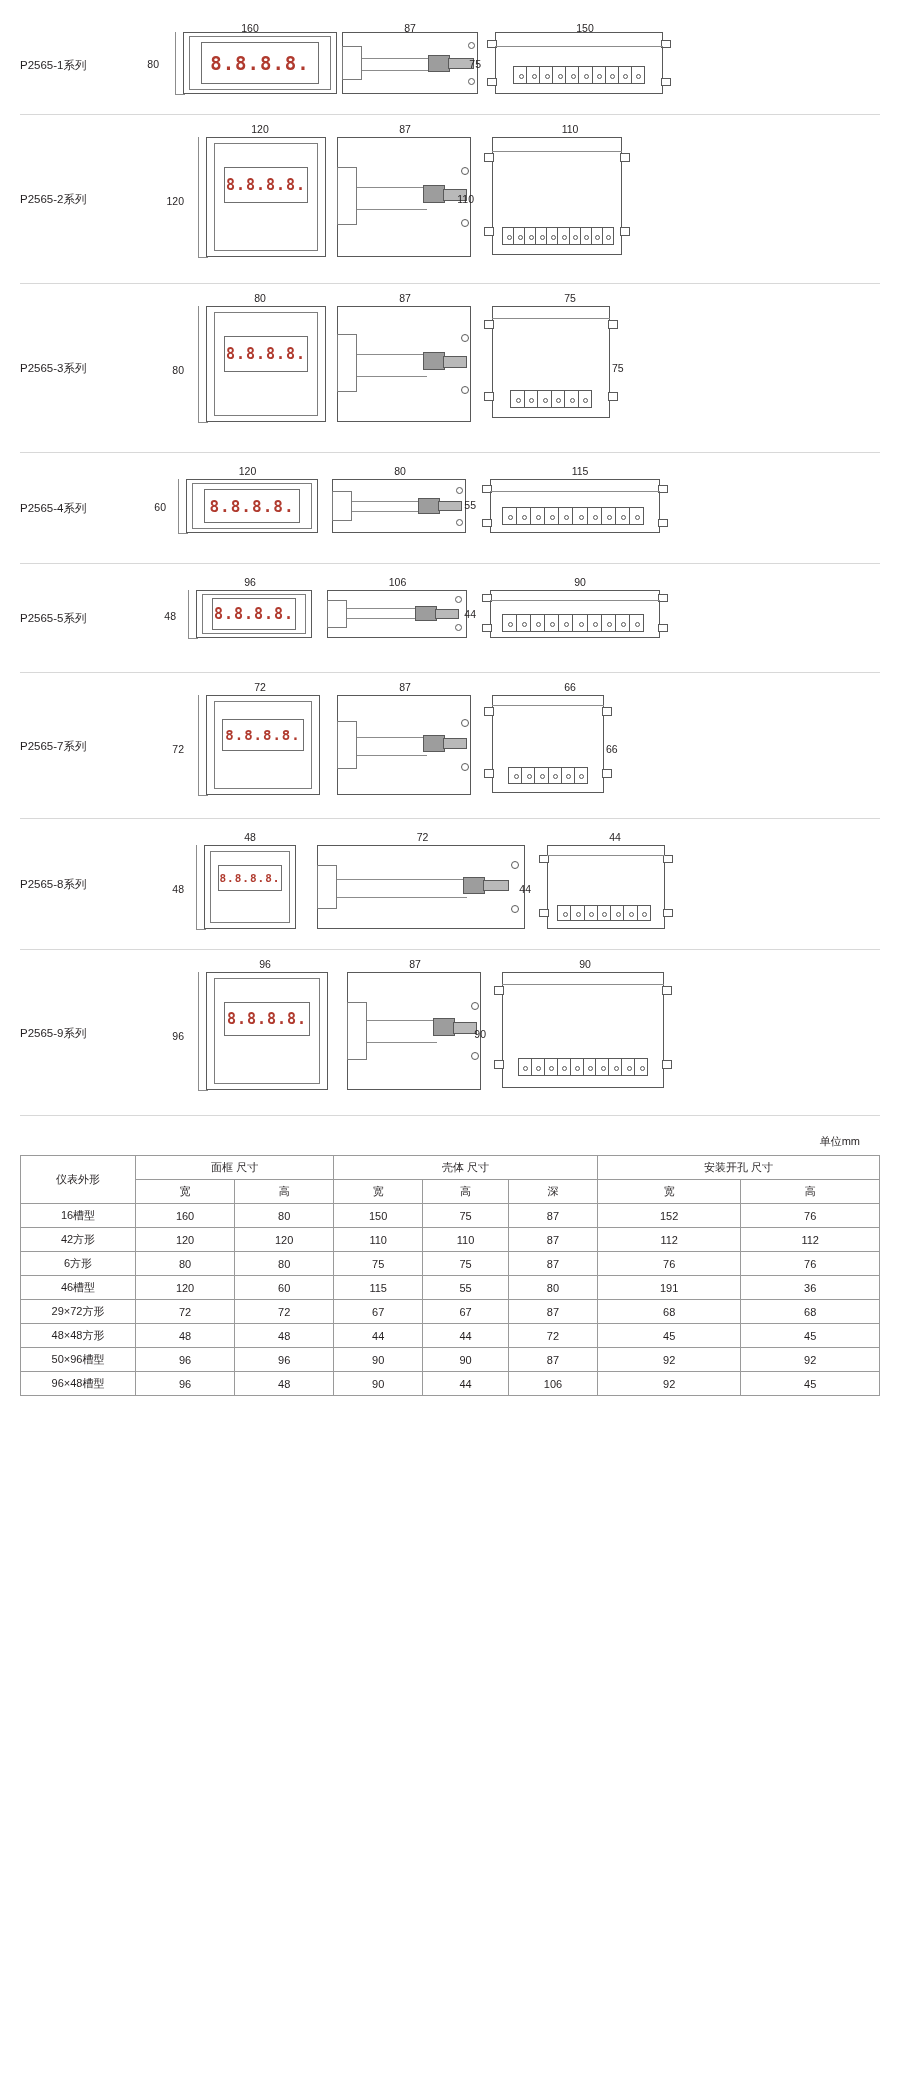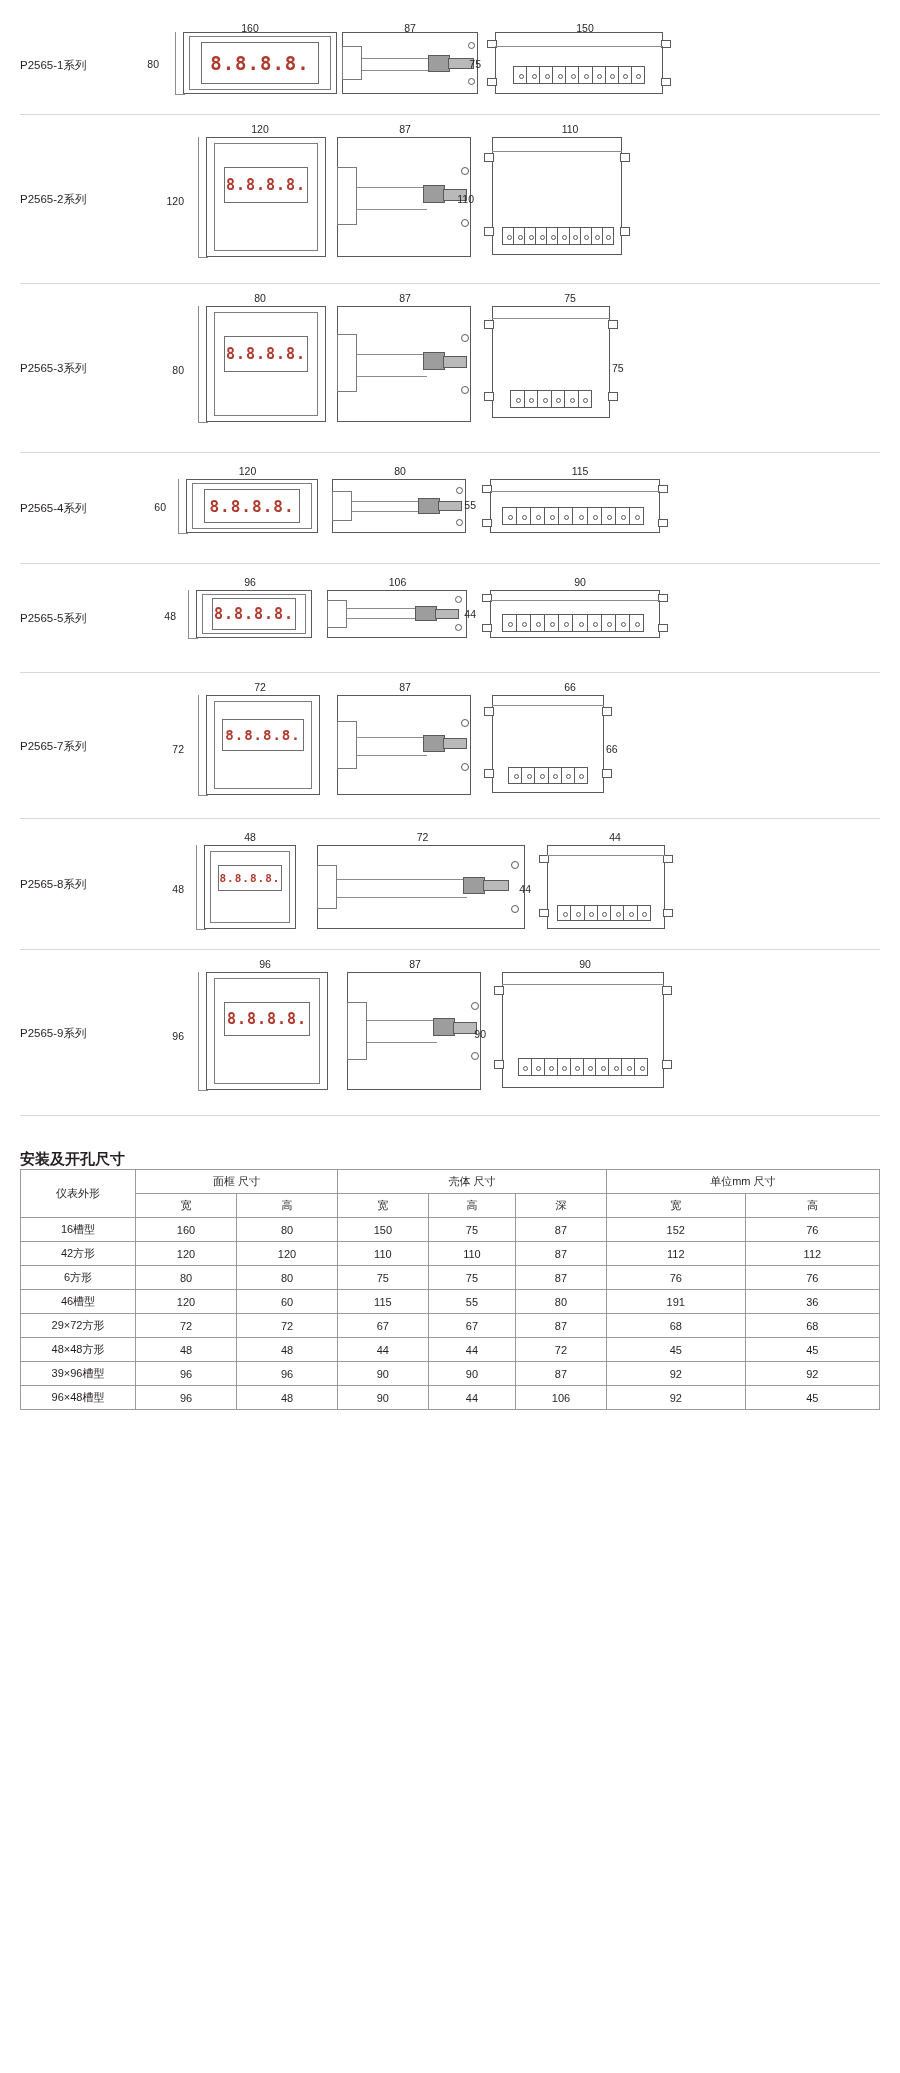--- a/index.html
+++ b/index.html
@@ -520,29 +520,29 @@
             <div class="t"></div>
             <div class="t"></div>
             <div class="t"></div>
             <div class="t"></div>
         </div>
       </div>
 
     </div>
   </div>
 
-  <div class="section2-title">安装及开孔尺寸</div>
+  <div class="unit">单位mm</div>
 
   <table class="dims">
     <thead>
       <tr>
         <th class="colw1" rowspan="2">仪表外形</th>
         <th colspan="2">面框  尺寸</th>
         <th colspan="3">壳体  尺寸</th>
-        <th colspan="2">单位mm  尺寸</th>
+        <th colspan="2">安装开孔  尺寸</th>
       </tr>
       <tr>
         <th>宽</th>
         <th>高</th>
         <th>宽</th>
         <th>高</th>
         <th>深</th>
         <th>宽</th>
         <th>高</th>
       </tr>
@@ -602,21 +602,21 @@
         <td class="name">48×48方形</td>
         <td>48</td>
         <td>48</td>
         <td>44</td>
         <td>44</td>
         <td>72</td>
         <td>45</td>
         <td>45</td>
       </tr>
       <tr>
-        <td class="name">39×96槽型</td>
+        <td class="name">50×96槽型</td>
         <td>96</td>
         <td>96</td>
         <td>90</td>
         <td>90</td>
         <td>87</td>
         <td>92</td>
         <td>92</td>
       </tr>
       <tr>
         <td class="name">96×48槽型</td>

